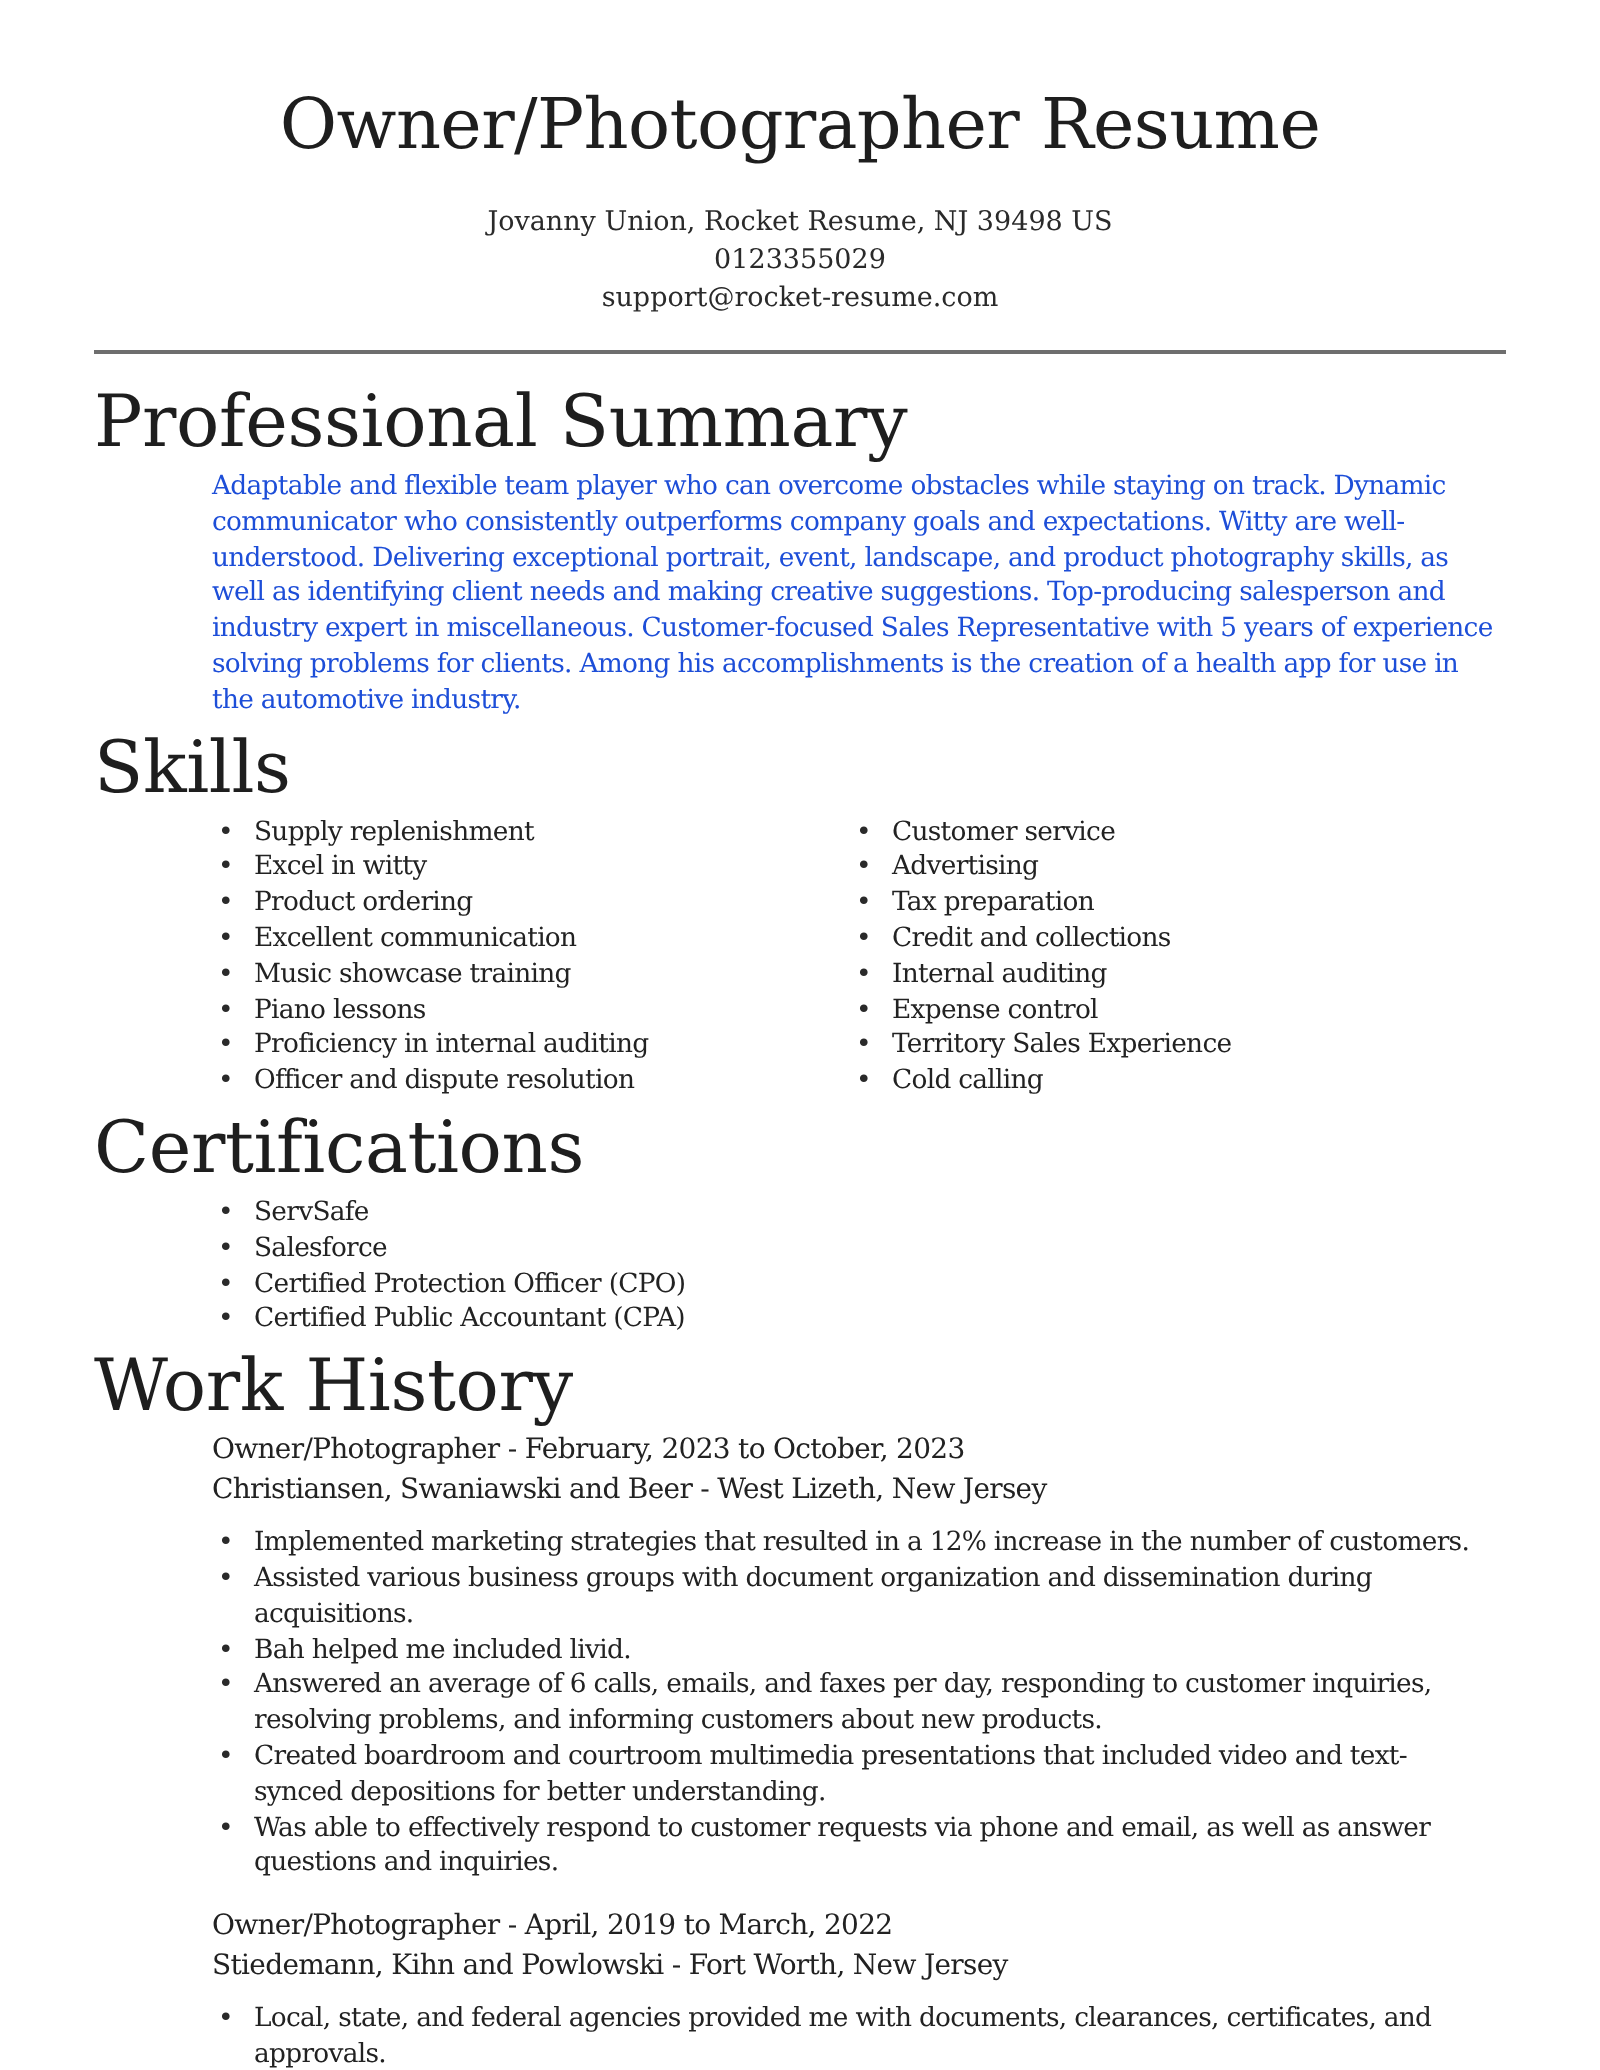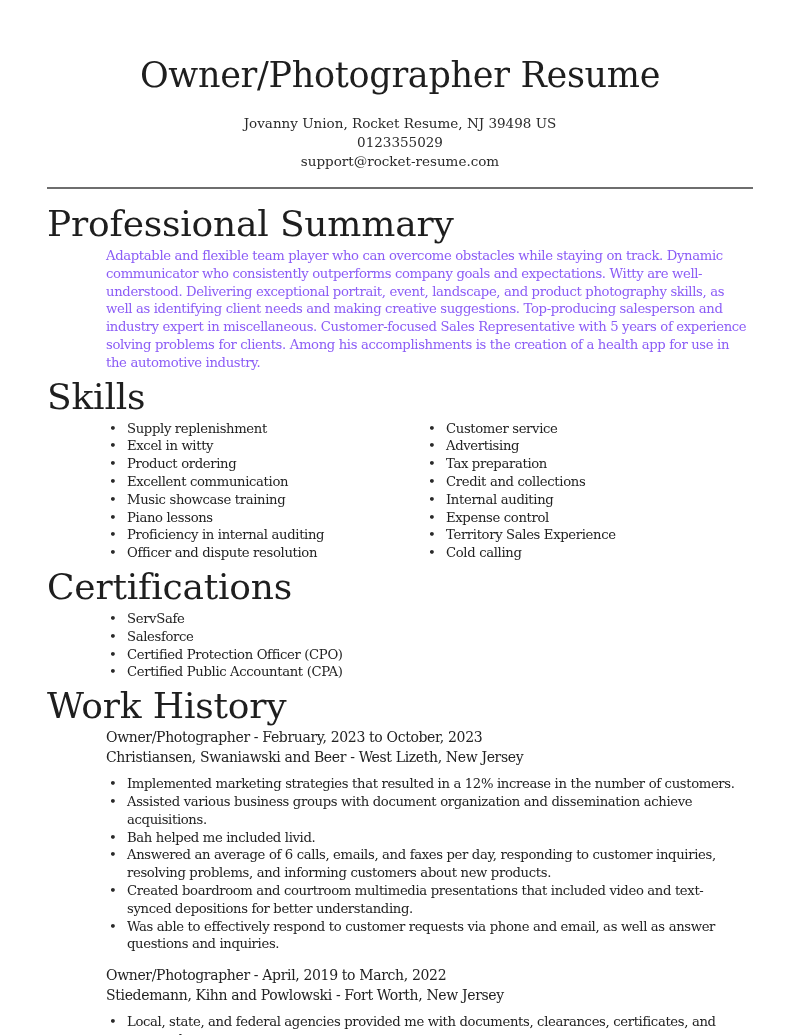--- a/index.html
+++ b/index.html
@@ -2,33 +2,33 @@
 <html><head>
 <meta charset="utf-8">
 <style>
   html, body { margin: 0; padding: 0; background: #ffffff; }
   body {
     width: 800px; height: 1035px; overflow: hidden;
     font-family: "DejaVu Serif", "Liberation Serif", serif;
     color: #222222;
   }
   .page { position: relative; width: 800px; }
-  .header { text-align: center; padding-top: 52px; }
+  .header { text-align: center; padding-top: 40px; }
   .title {
     font-size: 35px; font-weight: normal; margin: 0; line-height: 46px;
     color: #1e1e1e; letter-spacing: -0.3px;
   }
   .contact { margin-top: 16px; font-size: 13.5px; line-height: 19px; color: #2a2a2a; }
   .divider { margin: 16px 47px 0 47px; border: 0; border-top: 2px solid #6e6e6e; height: 0; }
   .section-title {
     margin: 0 0 0 47px; font-size: 36px; font-weight: normal; color: #1e1e1e;
     line-height: 34px; letter-spacing: -0.2px;
   }
   .summary {
-    margin: 6px 47px 0 106px; font-size: 13.2px; line-height: 17.8px; color: #8b5cf6;
+    margin: 6px 47px 0 106px; font-size: 13.2px; line-height: 17.8px; color: #1d4ed8;
     letter-spacing: -0.35px;
   }
   ul { margin: 0; padding: 0; list-style: none; }
   li { position: relative; }
   li::before {
     content: "•"; position: absolute; left: -18px; top: 0; color: #2a2a2a;
   }
   .skills { display: flex; margin: 6px 0 0 127px; }
   .skills ul { width: 319px; font-size: 13.2px; line-height: 17.8px; letter-spacing: -0.35px; }
   .certs { margin: 6px 0 0 127px; font-size: 13.2px; line-height: 17.8px; letter-spacing: -0.35px; }
@@ -93,21 +93,21 @@
   </section>
 
   <section style="margin-top:8px;">
     <h2 class="section-title">Work History</h2>
 
     <div style="margin-top:4px;">
       <div class="job-head">Owner/Photographer - February, 2023 to October, 2023</div>
       <div class="job-head" style="margin-top:0;">Christiansen, Swaniawski and Beer - West Lizeth, New Jersey</div>
       <ul class="job-bullets">
         <li>Implemented marketing strategies that resulted in a 12% increase in the number of customers.</li>
-        <li>Assisted various business groups with document organization and dissemination achieve acquisitions.</li>
+        <li>Assisted various business groups with document organization and dissemination during acquisitions.</li>
         <li>Bah helped me included livid.</li>
         <li>Answered an average of 6 calls, emails, and faxes per day, responding to customer inquiries, resolving problems, and informing customers about new products.</li>
         <li>Created boardroom and courtroom multimedia presentations that included video and text-synced depositions for better understanding.</li>
         <li>Was able to effectively respond to customer requests via phone and email, as well as answer questions and inquiries.</li>
       </ul>
     </div>
 
     <div style="margin-top:12px;">
       <div class="job-head">Owner/Photographer - April, 2019 to March, 2022</div>
       <div class="job-head" style="margin-top:0;">Stiedemann, Kihn and Powlowski - Fort Worth, New Jersey</div>

